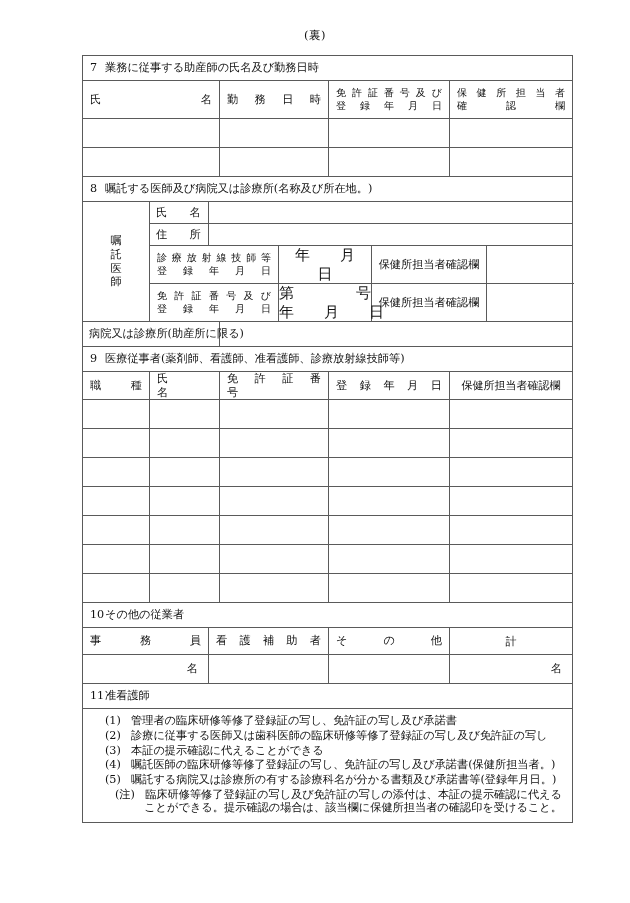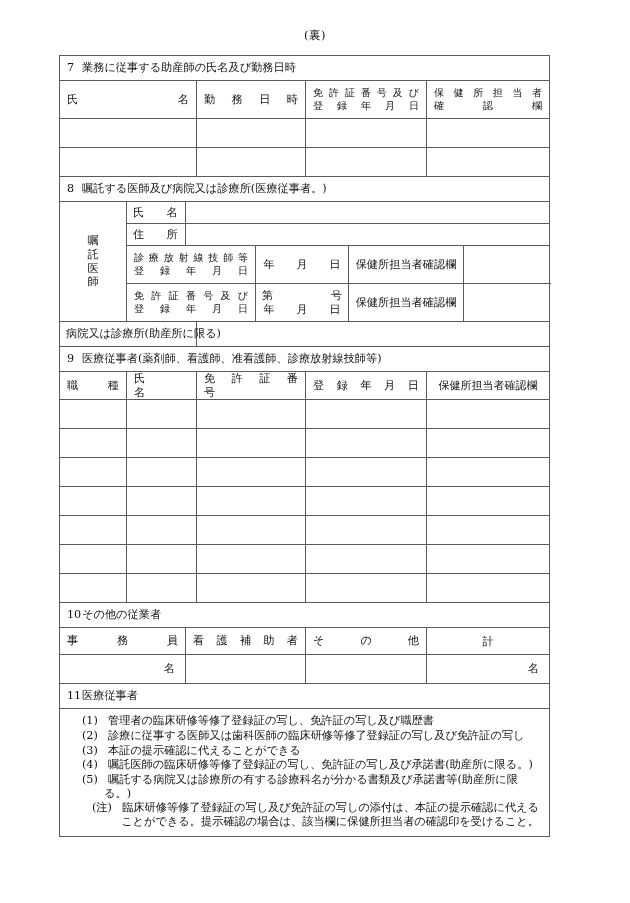--- a/index.html
+++ b/index.html
@@ -25,21 +25,21 @@
     position: absolute;
     top: 28px;
     left: 0;
     width: 630px;
     text-align: center;
     font-size: 11.5px;
     letter-spacing: 0.5px;
   }
   .form-table {
     position: absolute;
-    left: 59px;
+    left: 82px;
     top: 55px;
     width: 490px;
     border-collapse: collapse;
     table-layout: fixed;
     font-size: 11px;
   }
   .form-table td {
     border: 1px solid #5a5a5a;
     padding: 0;
     vertical-align: middle;
@@ -97,22 +97,22 @@
     text-align: center;
     vertical-align: middle;
     font-size: 11.2px;
     line-height: 1.55;
   }
   .vlabel span {
     display: block;
   }
   
   .frag {
-    font-size: 11px;
-    padding: 0 6px !important;
+    font-size: 15px;
+    padding: 0 0 !important;
     position: relative;
     height: 33px;
   }
   .frag .l1, .frag .l2 {
     display: block;
     white-space: nowrap;
   }
   .ymd {
     display: inline-block;
     letter-spacing: 0;
@@ -209,21 +209,21 @@
     </tr>
     <tr class="blank-row">
       <td colspan="3"></td>
       <td colspan="2"></td>
       <td colspan="3"></td>
       <td colspan="2"></td>
     </tr>
 
     <tr>
       <td class="sec-title" colspan="10">
-        <span class="num">8</span><span>嘱託する医師及び病院又は診療所(医療従事者。)</span>
+        <span class="num">8</span><span>嘱託する医師及び病院又は診療所(名称及び所在地。)</span>
       </td>
     </tr>
     <tr>
       <td class="vlabel" rowspan="4">
         <span>嘱</span>
         <span>託</span>
         <span>医</span>
         <span>師</span>
       </td>
       <td class="plain" style="height:21px">氏　　名</td>
@@ -353,44 +353,44 @@
     </tr>
     <tr>
       <td class="count-suffix" colspan="2">名</td>
       <td class="count-suffix" colspan="3"></td>
       <td class="count-suffix" colspan="3"></td>
       <td class="count-suffix" colspan="2">名</td>
     </tr>
 
     <tr>
       <td class="sec-title" colspan="10">
-        <span class="num">11</span><span>医療従事者</span>
+        <span class="num">11</span><span>准看護師</span>
       </td>
     </tr>
     <tr>
       <td class="attach-cell" colspan="10">
         <div class="att-item">
           <span class="att-marker">(1)</span>
-          <span class="att-text">管理者の臨床研修等修了登録証の写し、免許証の写し及び職歴書</span>
+          <span class="att-text">管理者の臨床研修等修了登録証の写し、免許証の写し及び承諾書</span>
         </div>
         <div class="att-item">
           <span class="att-marker">(2)</span>
           <span class="att-text">診療に従事する医師又は歯科医師の臨床研修等修了登録証の写し及び免許証の写し</span>
         </div>
         <div class="att-item">
           <span class="att-marker">(3)</span>
           <span class="att-text">本証の提示確認に代えることができる</span>
         </div>
         <div class="att-item">
           <span class="att-marker">(4)</span>
-          <span class="att-text">嘱託医師の臨床研修等修了登録証の写し、免許証の写し及び承諾書(助産所に限る。)</span>
+          <span class="att-text">嘱託医師の臨床研修等修了登録証の写し、免許証の写し及び承諾書(保健所担当者。)</span>
         </div>
         <div class="att-item">
           <span class="att-marker">(5)</span>
-          <span class="att-text">嘱託する病院又は診療所の有する診療科名が分かる書類及び承諾書等(助産所に限る。)</span>
+          <span class="att-text">嘱託する病院又は診療所の有する診療科名が分かる書類及び承諾書等(登録年月日。)</span>
         </div>
         <div class="att-note">
           <span class="att-marker">(注)</span>
           <span class="att-text">臨床研修等修了登録証の写し及び免許証の写しの添付は、本証の提示確認に代えることができる。提示確認の場合は、該当欄に保健所担当者の確認印を受けること。</span>
         </div>
       </td>
     </tr>
 
   </tbody>
     </table>

